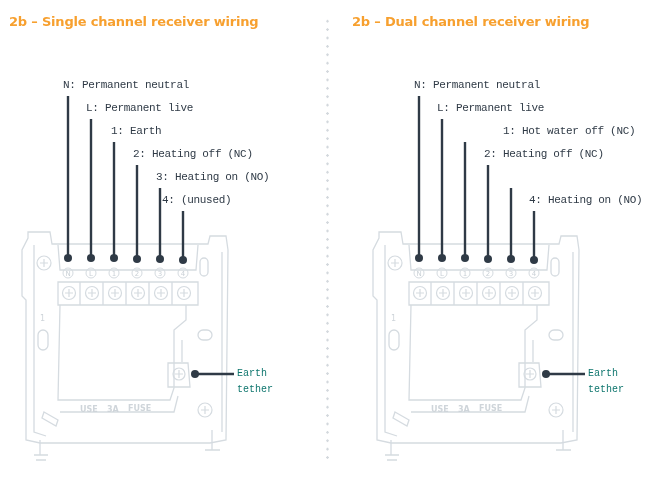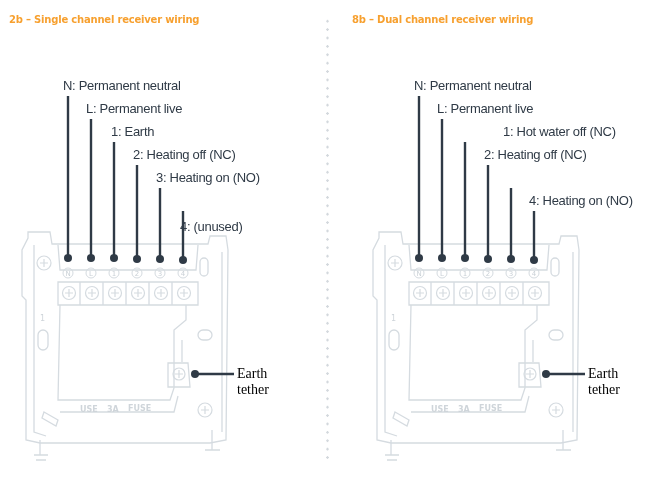--- a/index.html
+++ b/index.html
@@ -1,34 +1,34 @@
 <!DOCTYPE html>
 <html><head>
   <meta charset="utf-8">
   <style>
     html, body { margin: 0; padding: 0; background: #ffffff; }
     body { width: 672px; height: 493px; position: relative; overflow: hidden; font-family: "DejaVu Sans", sans-serif; }
-    .title { position: absolute; top: 14px; font-family: "DejaVu Sans", sans-serif; font-weight: bold; font-size: 10px; color: #f7a02f; letter-spacing: -0.2px; white-space: nowrap; }
+    .title { position: absolute; top: 14px; font-family: "DejaVu Sans", sans-serif; font-weight: bold; font-size: 13px; color: #f7a02f; letter-spacing: -0.2px; white-space: nowrap; }
     #title-left { left: 9px; }
     #title-right { left: 352px; }
     .divider { position: absolute; left: 326px; top: 17px; width: 3px; height: 447px;
       background-image: radial-gradient(circle, #d3d8dd 1.2px, transparent 1.4px);
       background-size: 3px 8.4px; background-repeat: repeat-y; }
     .panel { position: absolute; top: 0; width: 336px; height: 493px; }
     #panel-left { left: 0; }
     #panel-right { left: 351px; }
     svg.board { position: absolute; left: 0; top: 0; }
-    .lbl { position: absolute; font-family: Liberation Sans, sans-serif; font-size: 13px; color: #2f3a46; white-space: nowrap; letter-spacing: -0.3px; line-height: 15px; }
-    .earth { position: absolute; font-family: Liberation Serif, serif; font-size: 14px; color: #000000; line-height: 16px; }
+    .lbl { position: absolute; font-family: Liberation Mono, monospace; font-size: 11px; color: #2f3a46; white-space: nowrap; letter-spacing: -0.3px; line-height: 15px; }
+    .earth { position: absolute; font-family: Liberation Mono, monospace; font-size: 10px; color: #0f766e; line-height: 16px; }
   </style>
 </head>
 <body>
 
 <div class="title" id="title-left">2b – Single channel receiver wiring</div>
-<div class="title" id="title-right">8b – Dual channel receiver wiring</div>
+<div class="title" id="title-right">2b – Dual channel receiver wiring</div>
 
 <div class="divider"></div>
 
 <div class="panel" id="panel-left">
   <svg class="board" width="336" height="493" viewBox="0 0 336 493">
     <g fill="none" stroke="#d5dbe0" stroke-width="1.3">
 
       <path d="M28 238 L28 232 L50 232 L52 244 L208 244 L210 236 L226 236 L228 250 L226 440 L210 443 L40 443 L26 440 L26 300 L22 296 L22 250 Z"></path>
       <path d="M34 245 L34 432 L46 436"></path>
       <path d="M222 252 L222 432"></path>
@@ -114,21 +114,21 @@
       <circle cx="160" cy="259" r="4"></circle>
       <circle cx="183" cy="260" r="4"></circle>
       <circle cx="195" cy="374" r="4"></circle>
     </g>
   </svg>
   <div class="lbl" style="left:63px; top:78px;">N: Permanent neutral</div>
   <div class="lbl" style="left:86px; top:101px;">L: Permanent live</div>
   <div class="lbl" style="left:111px; top:124px;">1: Earth</div>
   <div class="lbl" style="left:133px; top:147px;">2: Heating off (NC)</div>
   <div class="lbl" style="left:156px; top:170px;">3: Heating on (NO)</div>
-  <div class="lbl" style="left:180px; top:193px;margin-top:26px;">4: (unused)</div>
+  <div class="lbl" style="left:162px; top:193px;">4: (unused)</div>
   <div class="earth" style="left:237px; top:366px;">
     <div>Earth</div>
     <div>tether</div>
   </div>
 </div>
 
 <div class="panel" id="panel-right">
   <svg class="board" width="336" height="493" viewBox="0 0 336 493">
     <g fill="none" stroke="#d5dbe0" stroke-width="1.3">
       <path d="M28 238 L28 232 L50 232 L52 244 L208 244 L210 236 L226 236 L228 250 L226 440 L210 443 L40 443 L26 440 L26 300 L22 296 L22 250 Z"></path>

